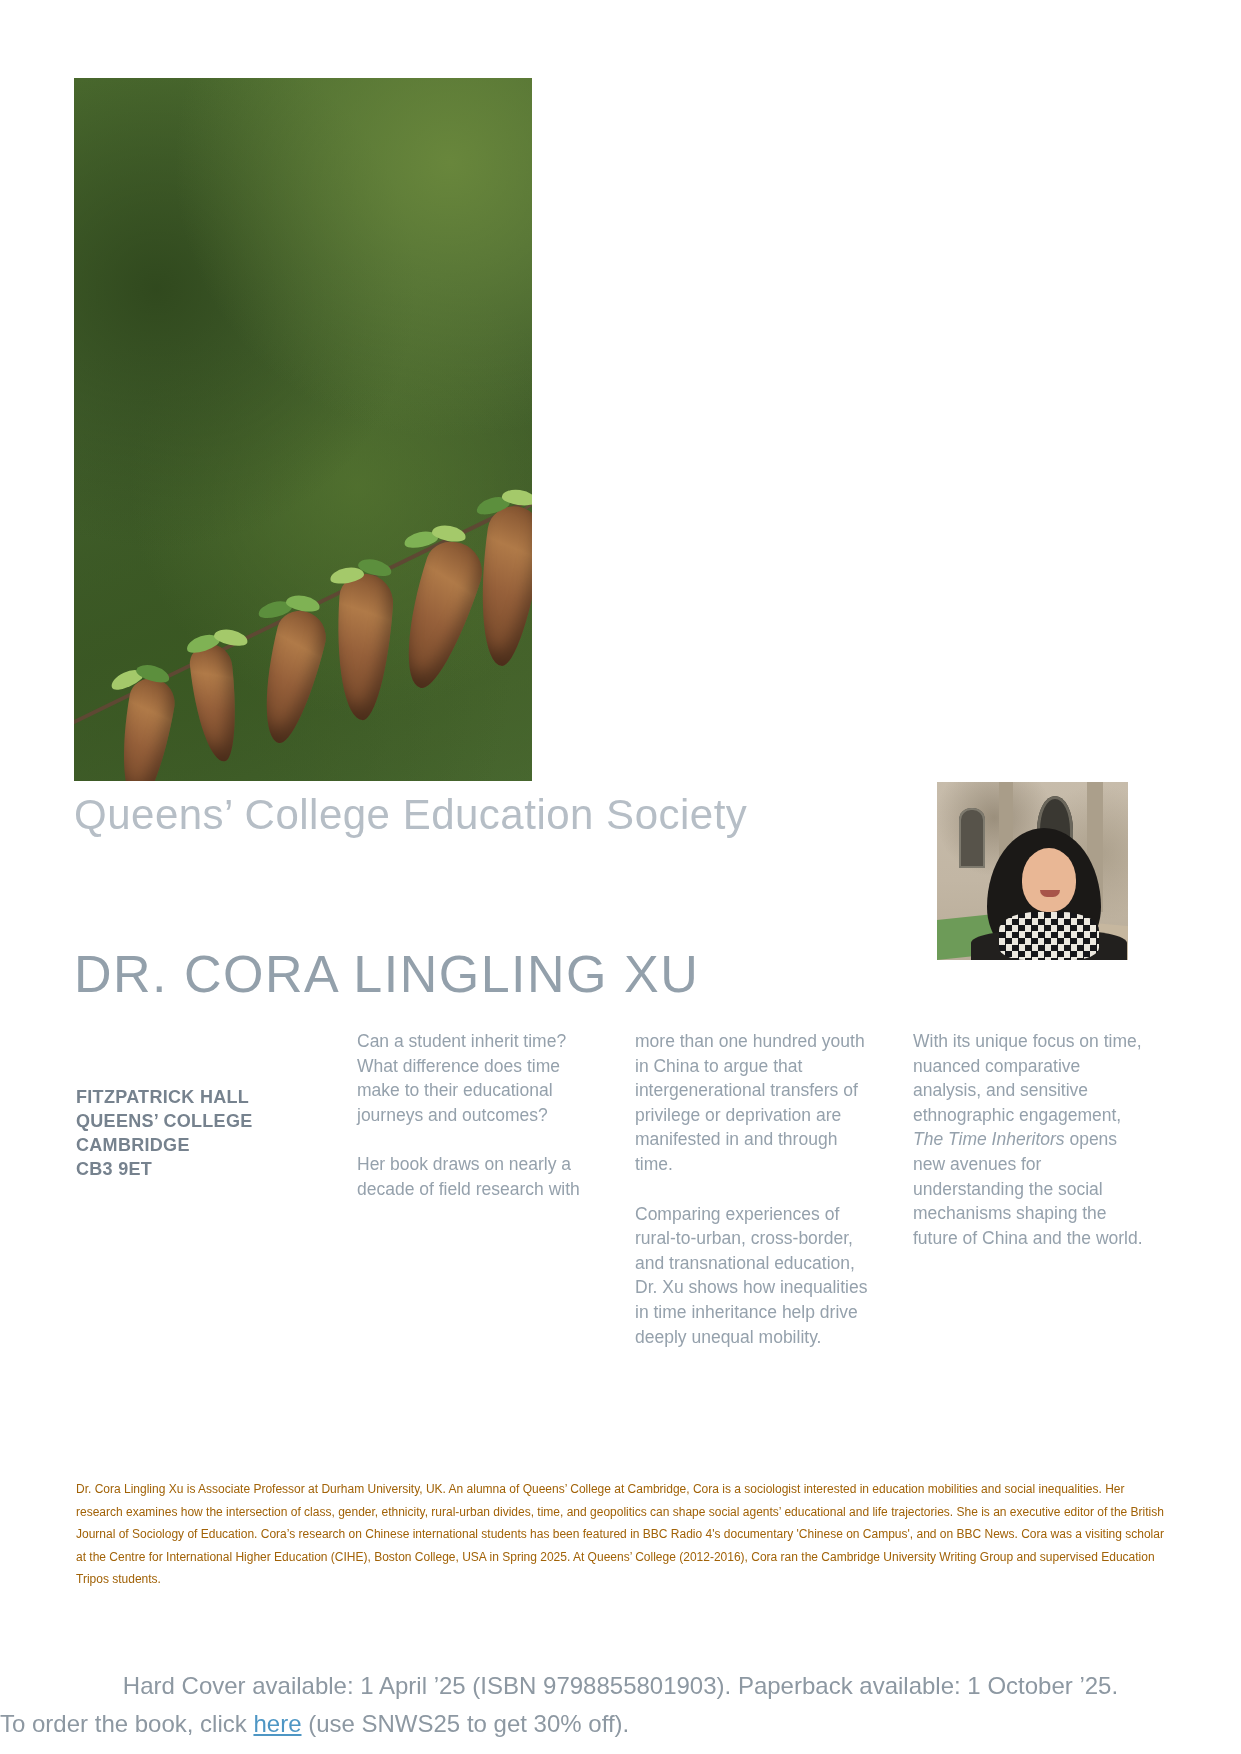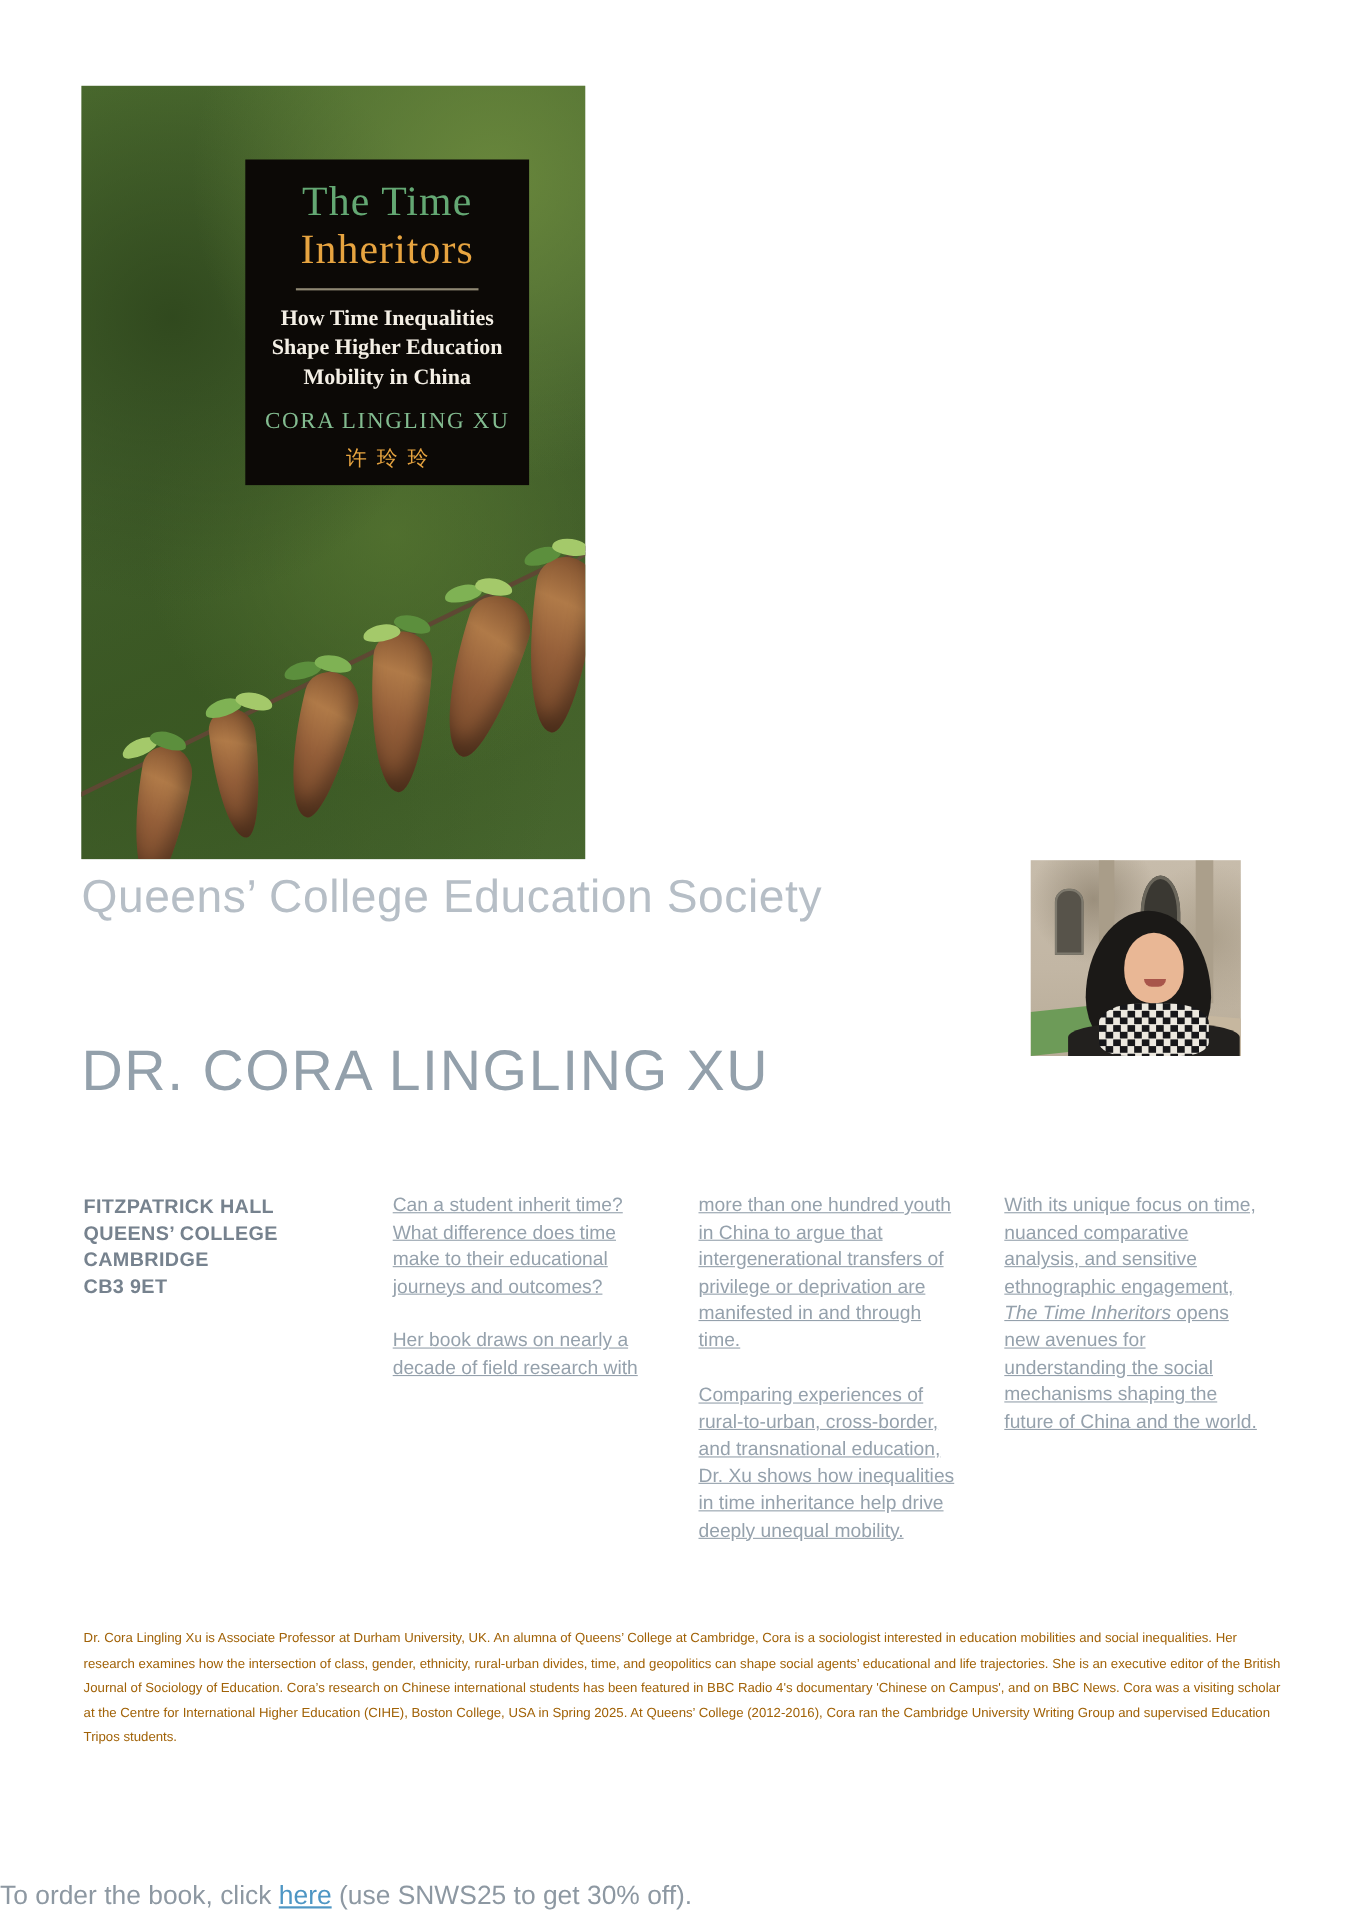--- a/index.html
+++ b/index.html
@@ -65,21 +65,21 @@
            border-radius:50% 50% 46% 46% / 58% 58% 42% 42%;}
   .ph-face{left:85px;top:66px;width:54px;height:64px;background:#e9b795;border-radius:50% 50% 46% 46%;}
   .ph-smile{left:103px;top:108px;width:20px;height:7px;background:#a8554a;border-radius:0 0 10px 10px;}
   .ph-coat{left:34px;top:148px;width:156px;height:32px;background:#22201e;border-radius:40% 40% 0 0;}
   .ph-scarf{left:62px;top:130px;width:100px;height:48px;border-radius:38% 38% 26% 26%;
             background:repeating-conic-gradient(#17171a 0% 25%, #ece8df 25% 50%) 0 0 / 13px 13px;}
 
   
   .venue{position:absolute;left:76px;top:1085px;font-size:18px;line-height:24px;
          font-weight:bold;color:#76828e;letter-spacing:.3px;}
-  .col{position:absolute;top:1083px;width:233px;font-size:17.5px;line-height:24.6px;color:#95a1ac;text-decoration:underline;}
+  .col{position:absolute;top:1029px;width:233px;font-size:17.5px;line-height:24.6px;color:#95a1ac;}
   .col p{margin:0 0 25px 0;}
   .col .it{font-style:italic;}
   .col1{left:357px;} .col2{left:635px;} .col3{left:913px;width:240px;}
 
   
   .bio{position:absolute;left:76px;top:1478px;width:1090px;font-size:12px;
        line-height:22.6px;color:#a16207;}
   .footer1{position:absolute;left:0;top:1672px;width:100%;text-align:center;
            font-size:24px;color:#8d98a2;}
   .footer2{position:absolute;left:0;top:1710px;width:100%;text-align:left;
@@ -108,30 +108,20 @@
     <div class="sprout light" style="left:140px;top:552px;transform:rotate(12deg);"></div>
     <div class="sprout dark" style="left:184px;top:524px;transform:rotate(-14deg);"></div>
     <div class="sprout" style="left:212px;top:518px;transform:rotate(10deg);"></div>
     <div class="sprout light" style="left:256px;top:490px;transform:rotate(-10deg);"></div>
     <div class="sprout dark" style="left:284px;top:482px;transform:rotate(14deg);"></div>
     <div class="sprout" style="left:330px;top:454px;transform:rotate(-12deg);"></div>
     <div class="sprout light" style="left:358px;top:448px;transform:rotate(10deg);"></div>
     <div class="sprout dark" style="left:402px;top:420px;transform:rotate(-16deg);"></div>
     <div class="sprout light" style="left:428px;top:412px;transform:rotate(8deg);"></div>
 
-    <div class="cover-box">
-      <div class="cover-title green">The Time</div>
-      <div class="cover-title orange">Inheritors</div>
-      <div class="cover-divider"></div>
-      <div class="cover-sub">How Time Inequalities</div>
-      <div class="cover-sub">Shape Higher Education</div>
-      <div class="cover-sub">Mobility in China</div>
-      <div class="cover-author">CORA LINGLING XU</div>
-      <div class="cover-cn">许玲玲</div>
-    </div>
   </div>
 
   <div class="society">
     <div>Queens’ College Education Society</div>
   </div>
 
   <div class="speaker">DR. CORA LINGLING XU</div>
 
   <div class="photo">
     <div class="ph ph-buttress"></div>
@@ -161,17 +151,18 @@
   <div class="col col3">
     <p><span>With its unique focus on time, nuanced comparative analysis, and sensitive ethnographic engagement, </span><span class="it">The Time Inheritors</span><span> opens new avenues for understanding the social mechanisms shaping the future of China and the world.</span></p>
   </div>
   <div class="col col2">
     <p><span>more than one hundred youth in China to argue that intergenerational transfers of privilege or deprivation are manifested in and through time.</span></p>
     <p><span>Comparing experiences of rural-to-urban, cross-border, and transnational education, Dr. Xu shows how inequalities in time inheritance help drive deeply unequal mobility.</span></p>
   </div>
 
   <div class="bio">Dr. Cora Lingling Xu is Associate Professor at Durham University, UK. An alumna of Queens’ College at Cambridge, Cora is a sociologist interested in education mobilities and social inequalities. Her research examines how the intersection of class, gender, ethnicity, rural-urban divides, time, and geopolitics can shape social agents’ educational and life trajectories. She is an executive editor of the British Journal of Sociology of Education. Cora’s research on Chinese international students has been featured in BBC Radio 4's documentary 'Chinese on Campus', and on BBC News. Cora was a visiting scholar at the Centre for International Higher Education (CIHE), Boston College, USA in Spring 2025. At Queens’ College (2012-2016), Cora ran the Cambridge University Writing Group and supervised Education Tripos students.</div>
 
+  <div class="footer1">Hard Cover available: 1 April ’25 (ISBN 9798855801903). Paperback available: 1 October ’25.</div>
   <div class="footer2">
     <span>To order the book, click </span><a class="order-link">here</a><span> (use SNWS25 to get 30% off).</span>
   </div>
 
 </div>
 
 </body></html>

